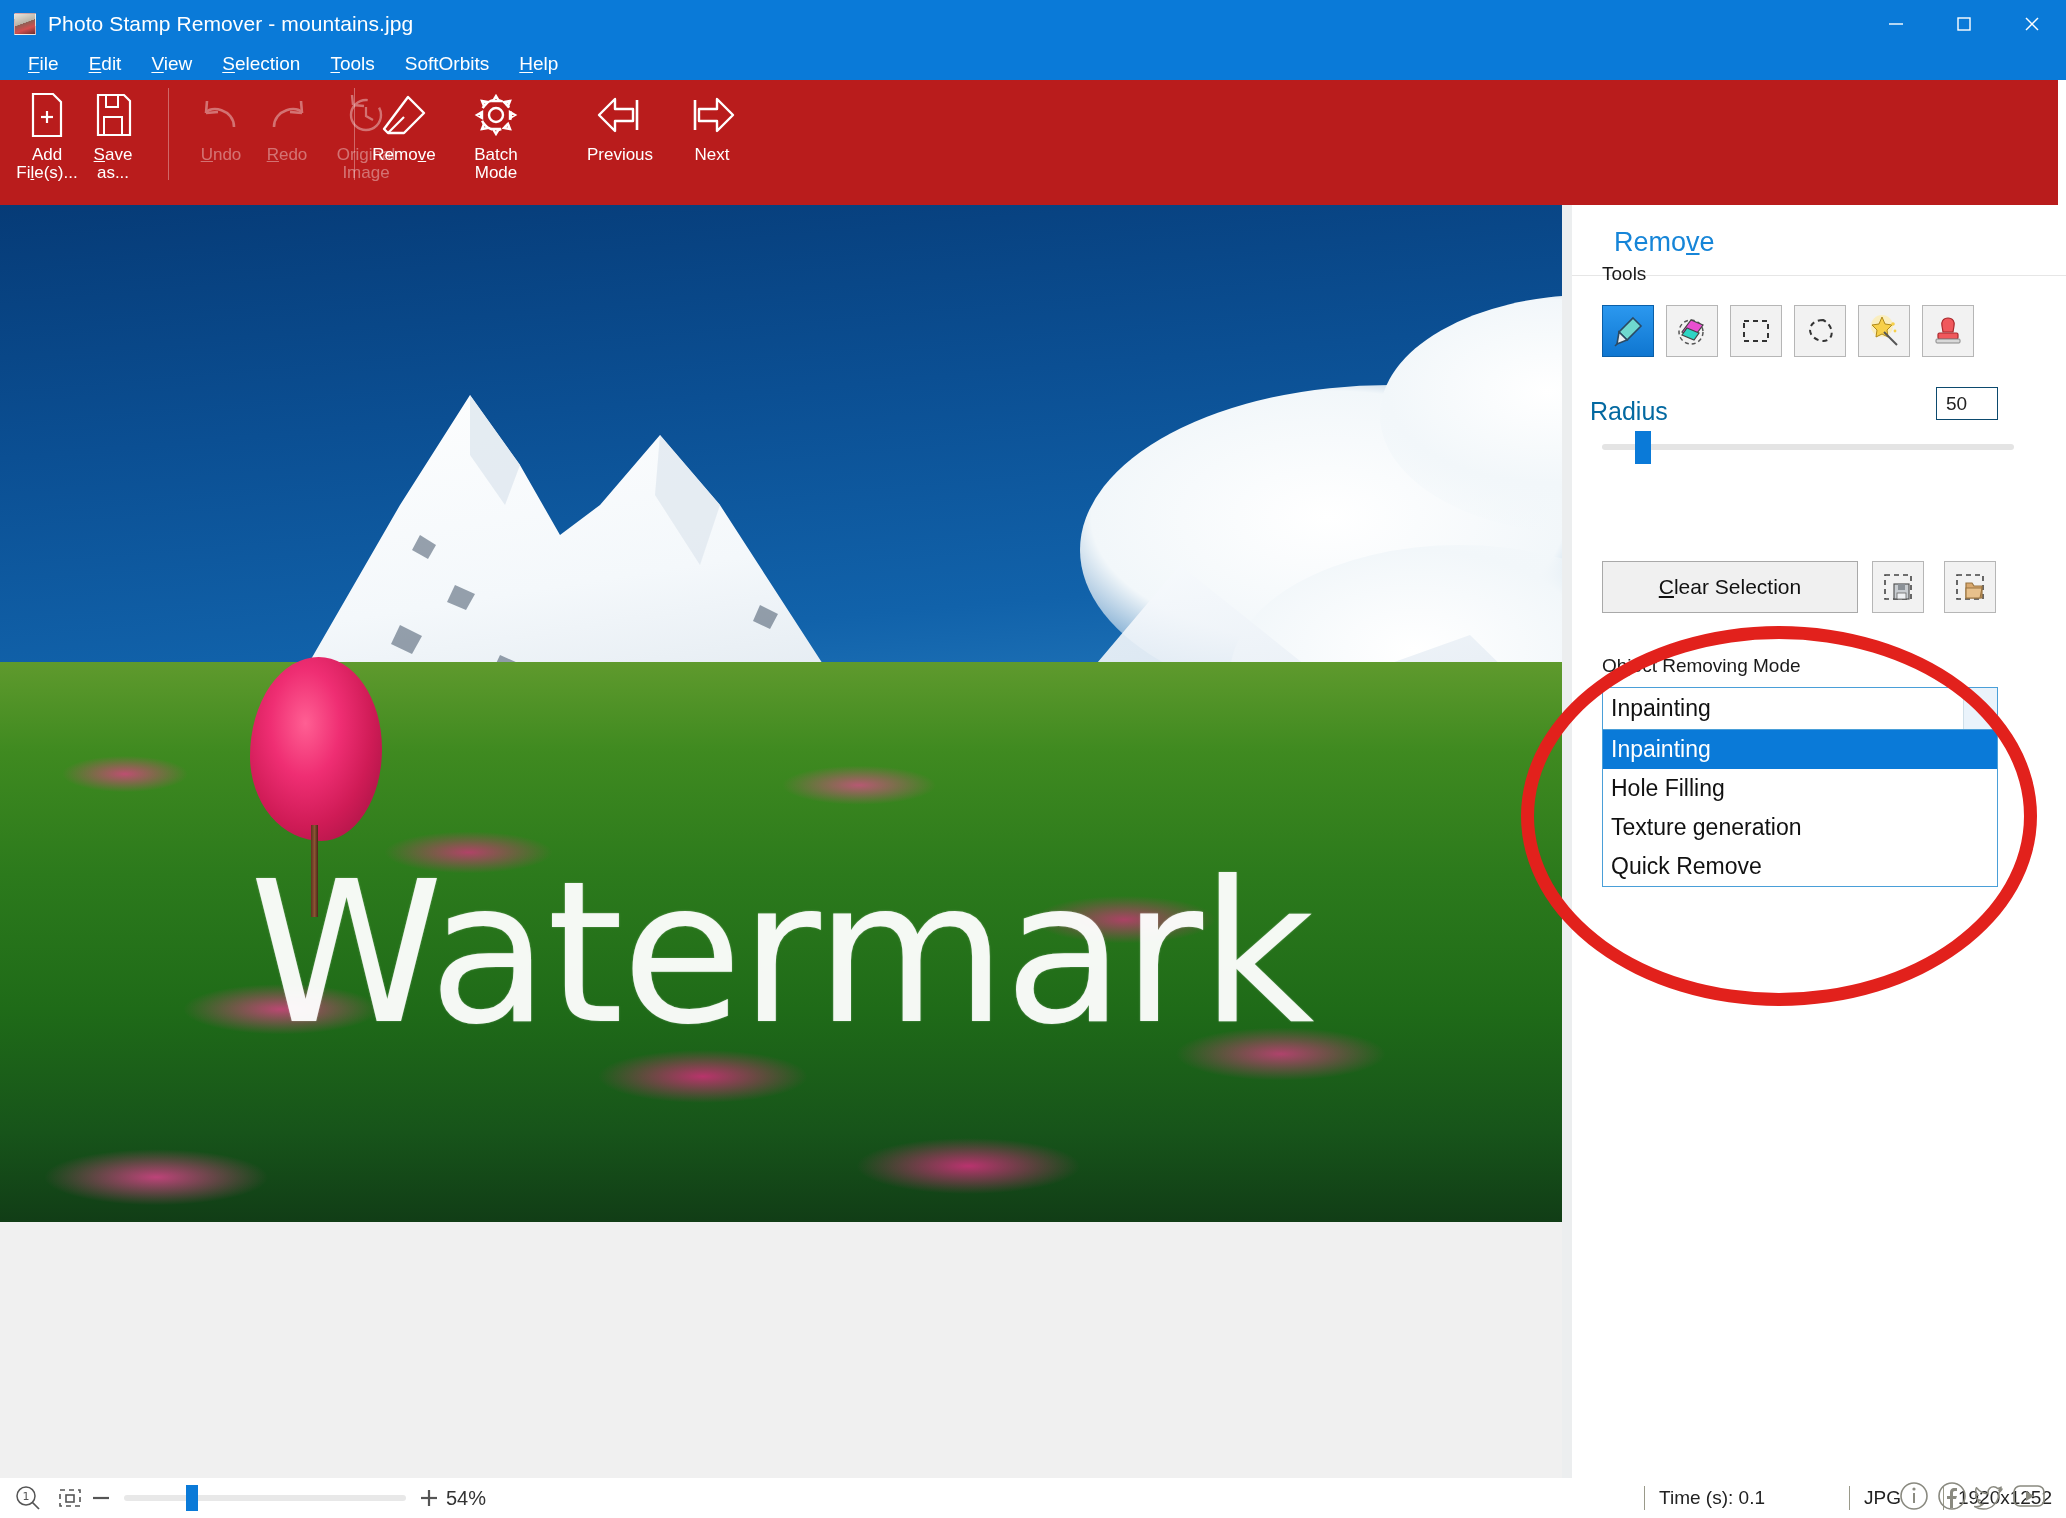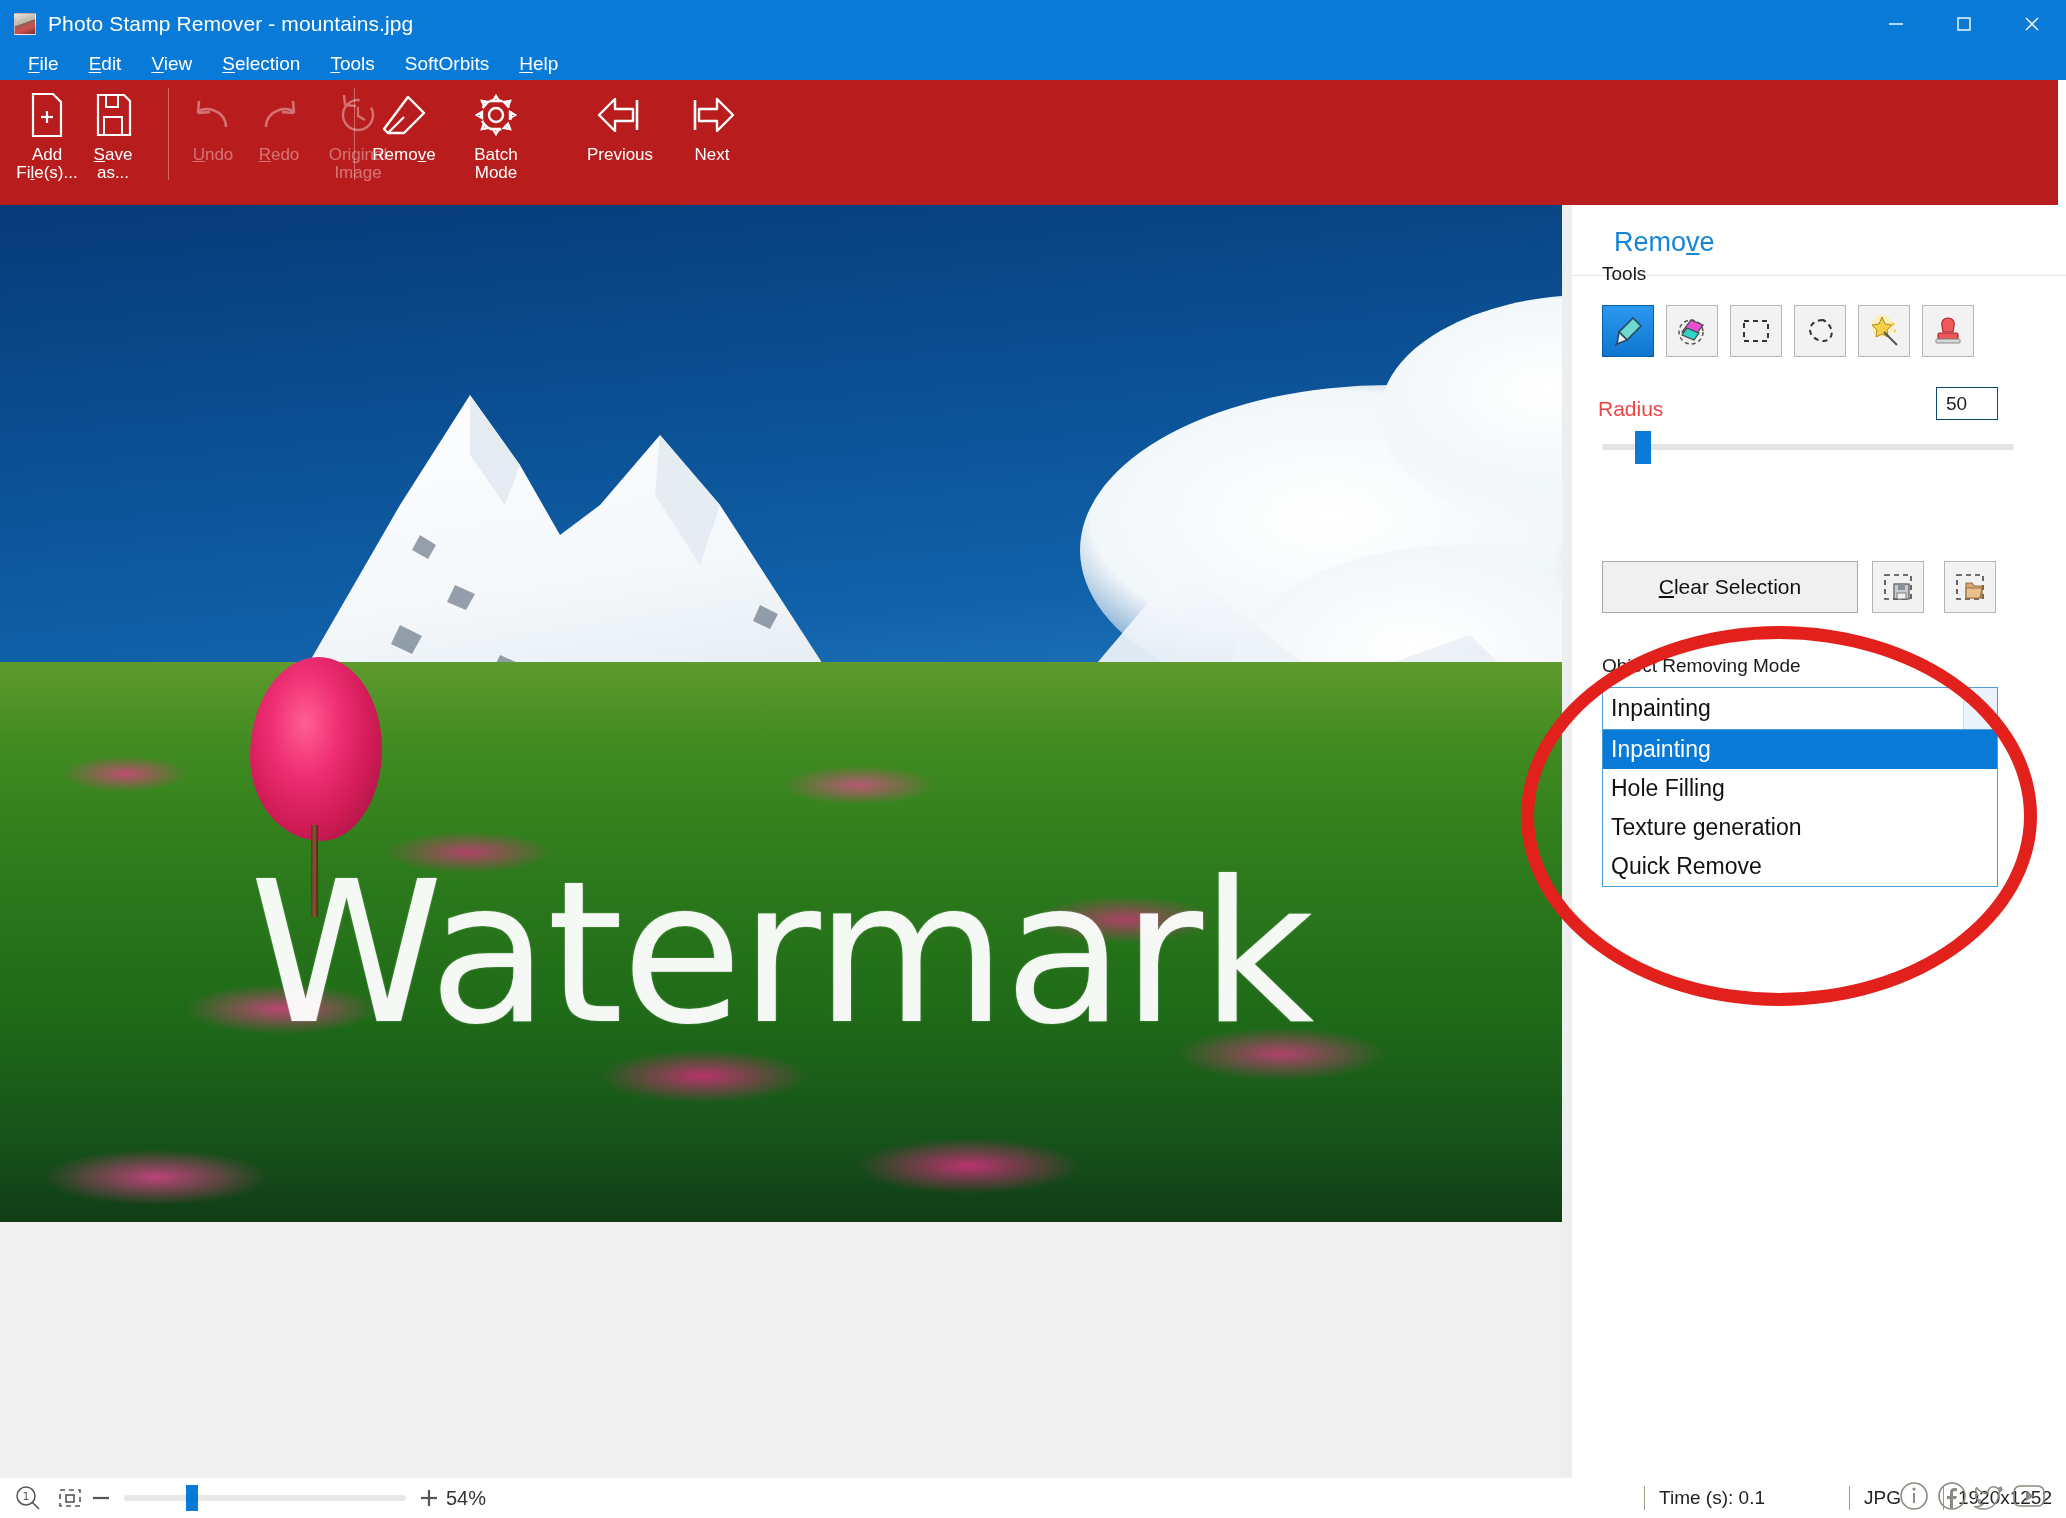--- a/index.html
+++ b/index.html
@@ -145,21 +145,21 @@
   }
   .lbl-tools { position: absolute; left: 30px; top: 270px; font-size: 19px; color: #1a1a1a; }
   .tools-row { position: absolute; left: 30px; top: 100px; display: flex; gap: 12px; }
   .tool-btn {
     width: 52px; height: 52px; border: 1px solid #b6b6b6; background: #f2f2f2;
     display: flex; align-items: center; justify-content: center;
   }
   .tool-btn.sel {
     background: linear-gradient(180deg,#2b98ef 0%,#0f76d0 100%); border-color: #0a5fa8;
   }
-  .lbl-radius { position: absolute; left: 26px; top: 192px; font-size: 21px; color: #ef4444; }
+  .lbl-radius { position: absolute; left: 18px; top: 192px; font-size: 25px; color: #0369a1; }
   .radius-box {
     position: absolute; left: 364px; top: 182px; width: 62px; height: 33px;
     border: 1px solid #0c4a6e; background: #fff; font-size: 19px; color: #222;
     display: flex; align-items: center; padding-left: 9px;
   }
   .radius-track {
     position: absolute; left: 30px; top: 239px; width: 412px; height: 6px;
     background: #e4e4e4; border-radius: 3px;
   }
   .radius-thumb {
@@ -278,21 +278,21 @@
               <rect x="12" y="26" width="18" height="18" fill="none" stroke="#fff" stroke-width="2"></rect>
             </svg>
         </div>
         <div class="tb-lbl"><u>S</u><span>ave</span></div>
         <div class="tb-lbl" style="margin-top:0">as...</div>
       </div>
     </div>
 
     <div class="tb-sep" style="position:absolute;left:152px;top:0;"></div>
 
-    <div class="tb-group" style="left:180px;justify-content:flex-end;">
+    <div class="tb-group" style="left:188px;justify-content:flex-end;">
       <div class="tb-btn dis">
         <div class="tb-ico">
           <svg width="46" height="48" viewBox="0 0 46 48">
               <path d="M36 36 C36 18 12 14 8 22" fill="none" stroke="#fff" stroke-width="2.6"></path>
               <path d="M8 22 l1 -12 M8 22 l12 -1" fill="none" stroke="#fff" stroke-width="2.6"></path>
             </svg>
         </div>
         <div class="tb-lbl"><u>U</u><span>ndo</span></div>
       </div>
       <div class="tb-btn dis">

